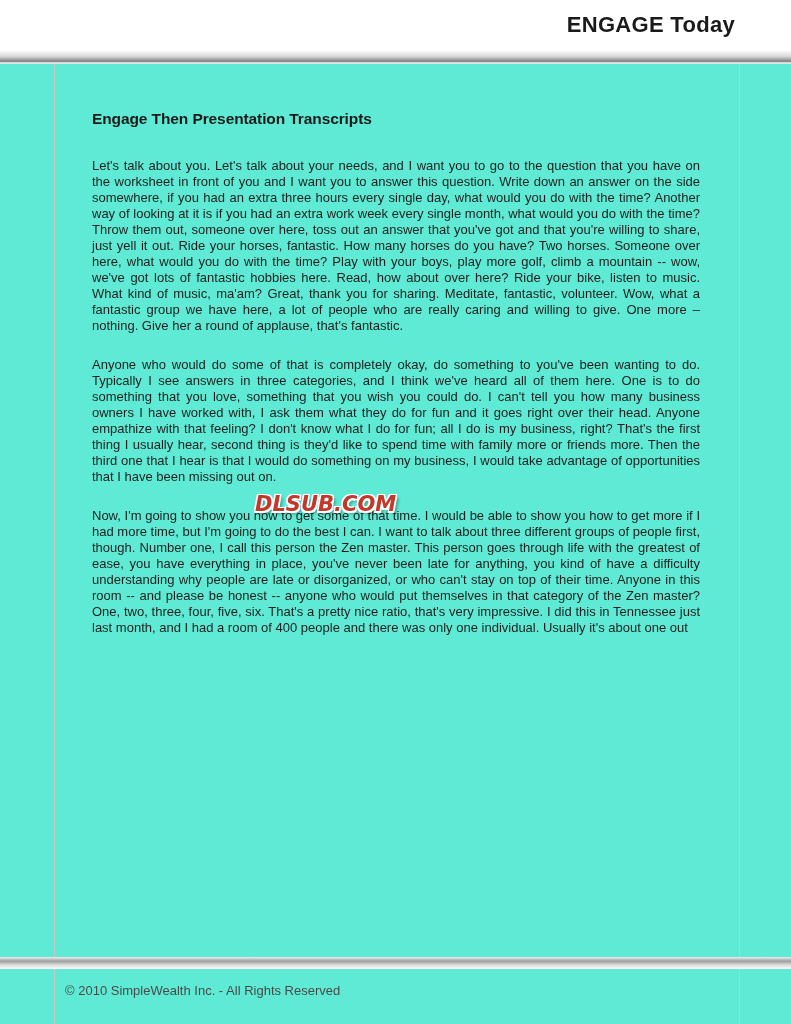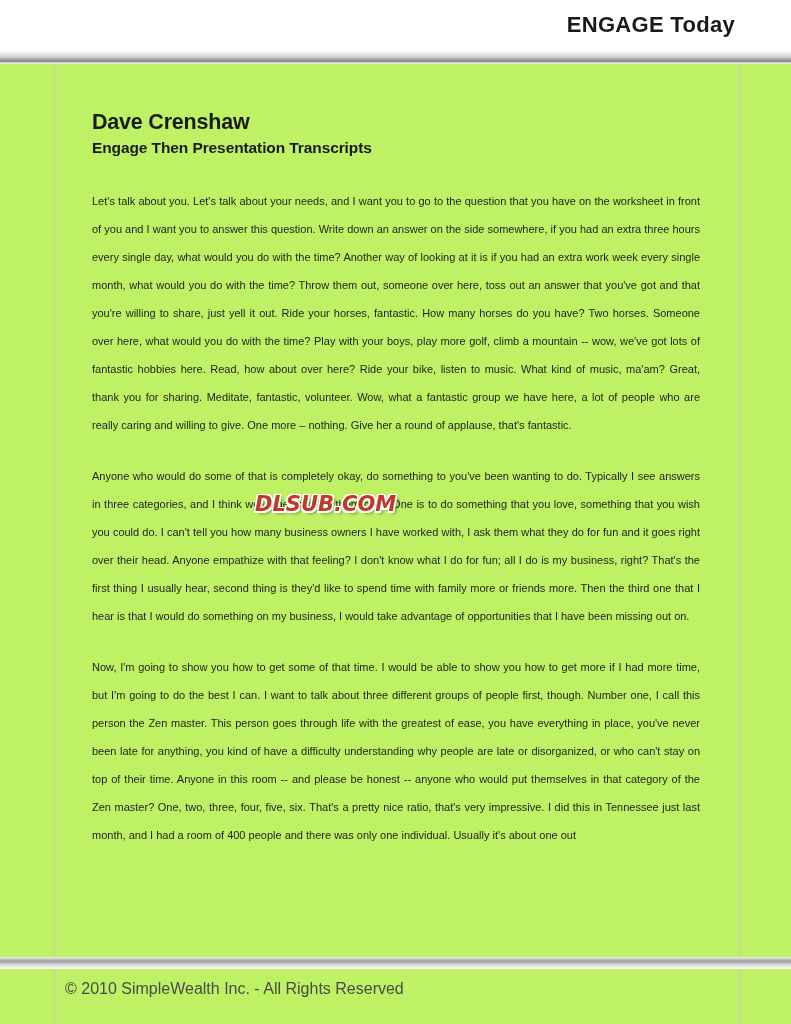--- a/index.html
+++ b/index.html
@@ -14,21 +14,21 @@
     font-family: "Liberation Sans", sans-serif;
     overflow: hidden;
   }
 
   
   .page {
     position: absolute;
     left: 0; top: 0;
     width: 791px;
     height: 1024px;
-    background: #bef264;
+    background: #5eead4;
   }
   .page-left-rule {
     position: absolute;
     left: 54px; top: 0;
     width: 1px; height: 1024px;
     background: #c8c8c8;
   }
   .page-right-rule {
     position: absolute;
     left: 739px; top: 0;
@@ -75,21 +75,21 @@
     left: 0;
     bottom: 55px;
     width: 791px;
     height: 12px;
     background: linear-gradient(to bottom, #efefef 0%, #9e9e9e 35%, #d9d9d9 65%, #ffffff 100%);
   }
   .footer-copyright {
     position: absolute;
     left: 65px;
     bottom: 26px;
-    font-size: 16px;
+    font-size: 13px;
     color: #4a4a4a;
   }
 
   
   .doc-body {
     position: absolute;
     left: 92px;
     top: 110px;
     width: 608px;
   }
@@ -101,22 +101,22 @@
     letter-spacing: -0.2px;
   }
   .doc-subtitle {
     font-size: 15.5px;
     font-weight: bold;
     color: #1a1a1a;
     margin: 0 0 30px 0;
     letter-spacing: -0.1px;
   }
   .para {
-    font-size: 11px;
-    line-height: 28px;
+    font-size: 13px;
+    line-height: 16px;
     color: #1f1f1f;
     margin: 0 0 23px 0;
     text-align: justify;
     text-justify: inter-word;
     hyphens: none;
   }
 
   
   .wm-t4s {
     position: absolute;
@@ -177,21 +177,20 @@
   <div class="page-left-rule"></div>
   <div class="page-right-rule"></div>
 
   <div class="header-band">
     <div class="header-title">ENGAGE Today</div>
   </div>
   <div class="header-gradient"></div>
   <div class="header-rule-dark"></div>
 
   <div class="doc-body">
-    <h1 class="doc-title">Dave Crenshaw</h1>
     <h2 class="doc-subtitle">Engage Then Presentation Transcripts</h2>
 
     <p class="para">Let's talk about you. Let's talk about your needs, and I want you to go to the question that you have on the worksheet in front of you and I want you to answer this question. Write down an answer on the side somewhere, if you had an extra three hours every single day, what would you do with the time? Another way of looking at it is if you had an extra work week every single month, what would you do with the time? Throw them out, someone over here, toss out an answer that you've got and that you're willing to share, just yell it out. Ride your horses, fantastic. How many horses do you have? Two horses. Someone over here, what would you do with the time? Play with your boys, play more golf, climb a mountain -- wow, we've got lots of fantastic hobbies here. Read, how about over here? Ride your bike, listen to music. What kind of music, ma'am? Great, thank you for sharing. Meditate, fantastic, volunteer. Wow, what a fantastic group we have here, a lot of people who are really caring and willing to give. One more – nothing. Give her a round of applause, that's fantastic.</p>
     <p class="para">Anyone who would do some of that is completely okay, do something to you've been wanting to do. Typically I see answers in three categories, and I think we've heard all of them here. One is to do something that you love, something that you wish you could do. I can't tell you how many business owners I have worked with, I ask them what they do for fun and it goes right over their head. Anyone empathize with that feeling? I don't know what I do for fun; all I do is my business, right? That's the first thing I usually hear, second thing is they'd like to spend time with family more or friends more. Then the third one that I hear is that I would do something on my business, I would take advantage of opportunities that I have been missing out on.</p>
     <p class="para">Now, I'm going to show you how to get some of that time. I would be able to show you how to get more if I had more time, but I'm going to do the best I can. I want to talk about three different groups of people first, though. Number one, I call this person the Zen master. This person goes through life with the greatest of ease, you have everything in place, you've never been late for anything, you kind of have a difficulty understanding why people are late or disorganized, or who can't stay on top of their time. Anyone in this room -- and please be honest -- anyone who would put themselves in that category of the Zen master? One, two, three, four, five, six. That's a pretty nice ratio, that's very impressive. I did this in Tennessee just last month, and I had a room of 400 people and there was only one individual. Usually it's about one out</p>
   </div>
 
   <div class="footer-gradient"></div>
   <div class="footer-copyright">© 2010 SimpleWealth Inc. - All Rights Reserved</div>
 

